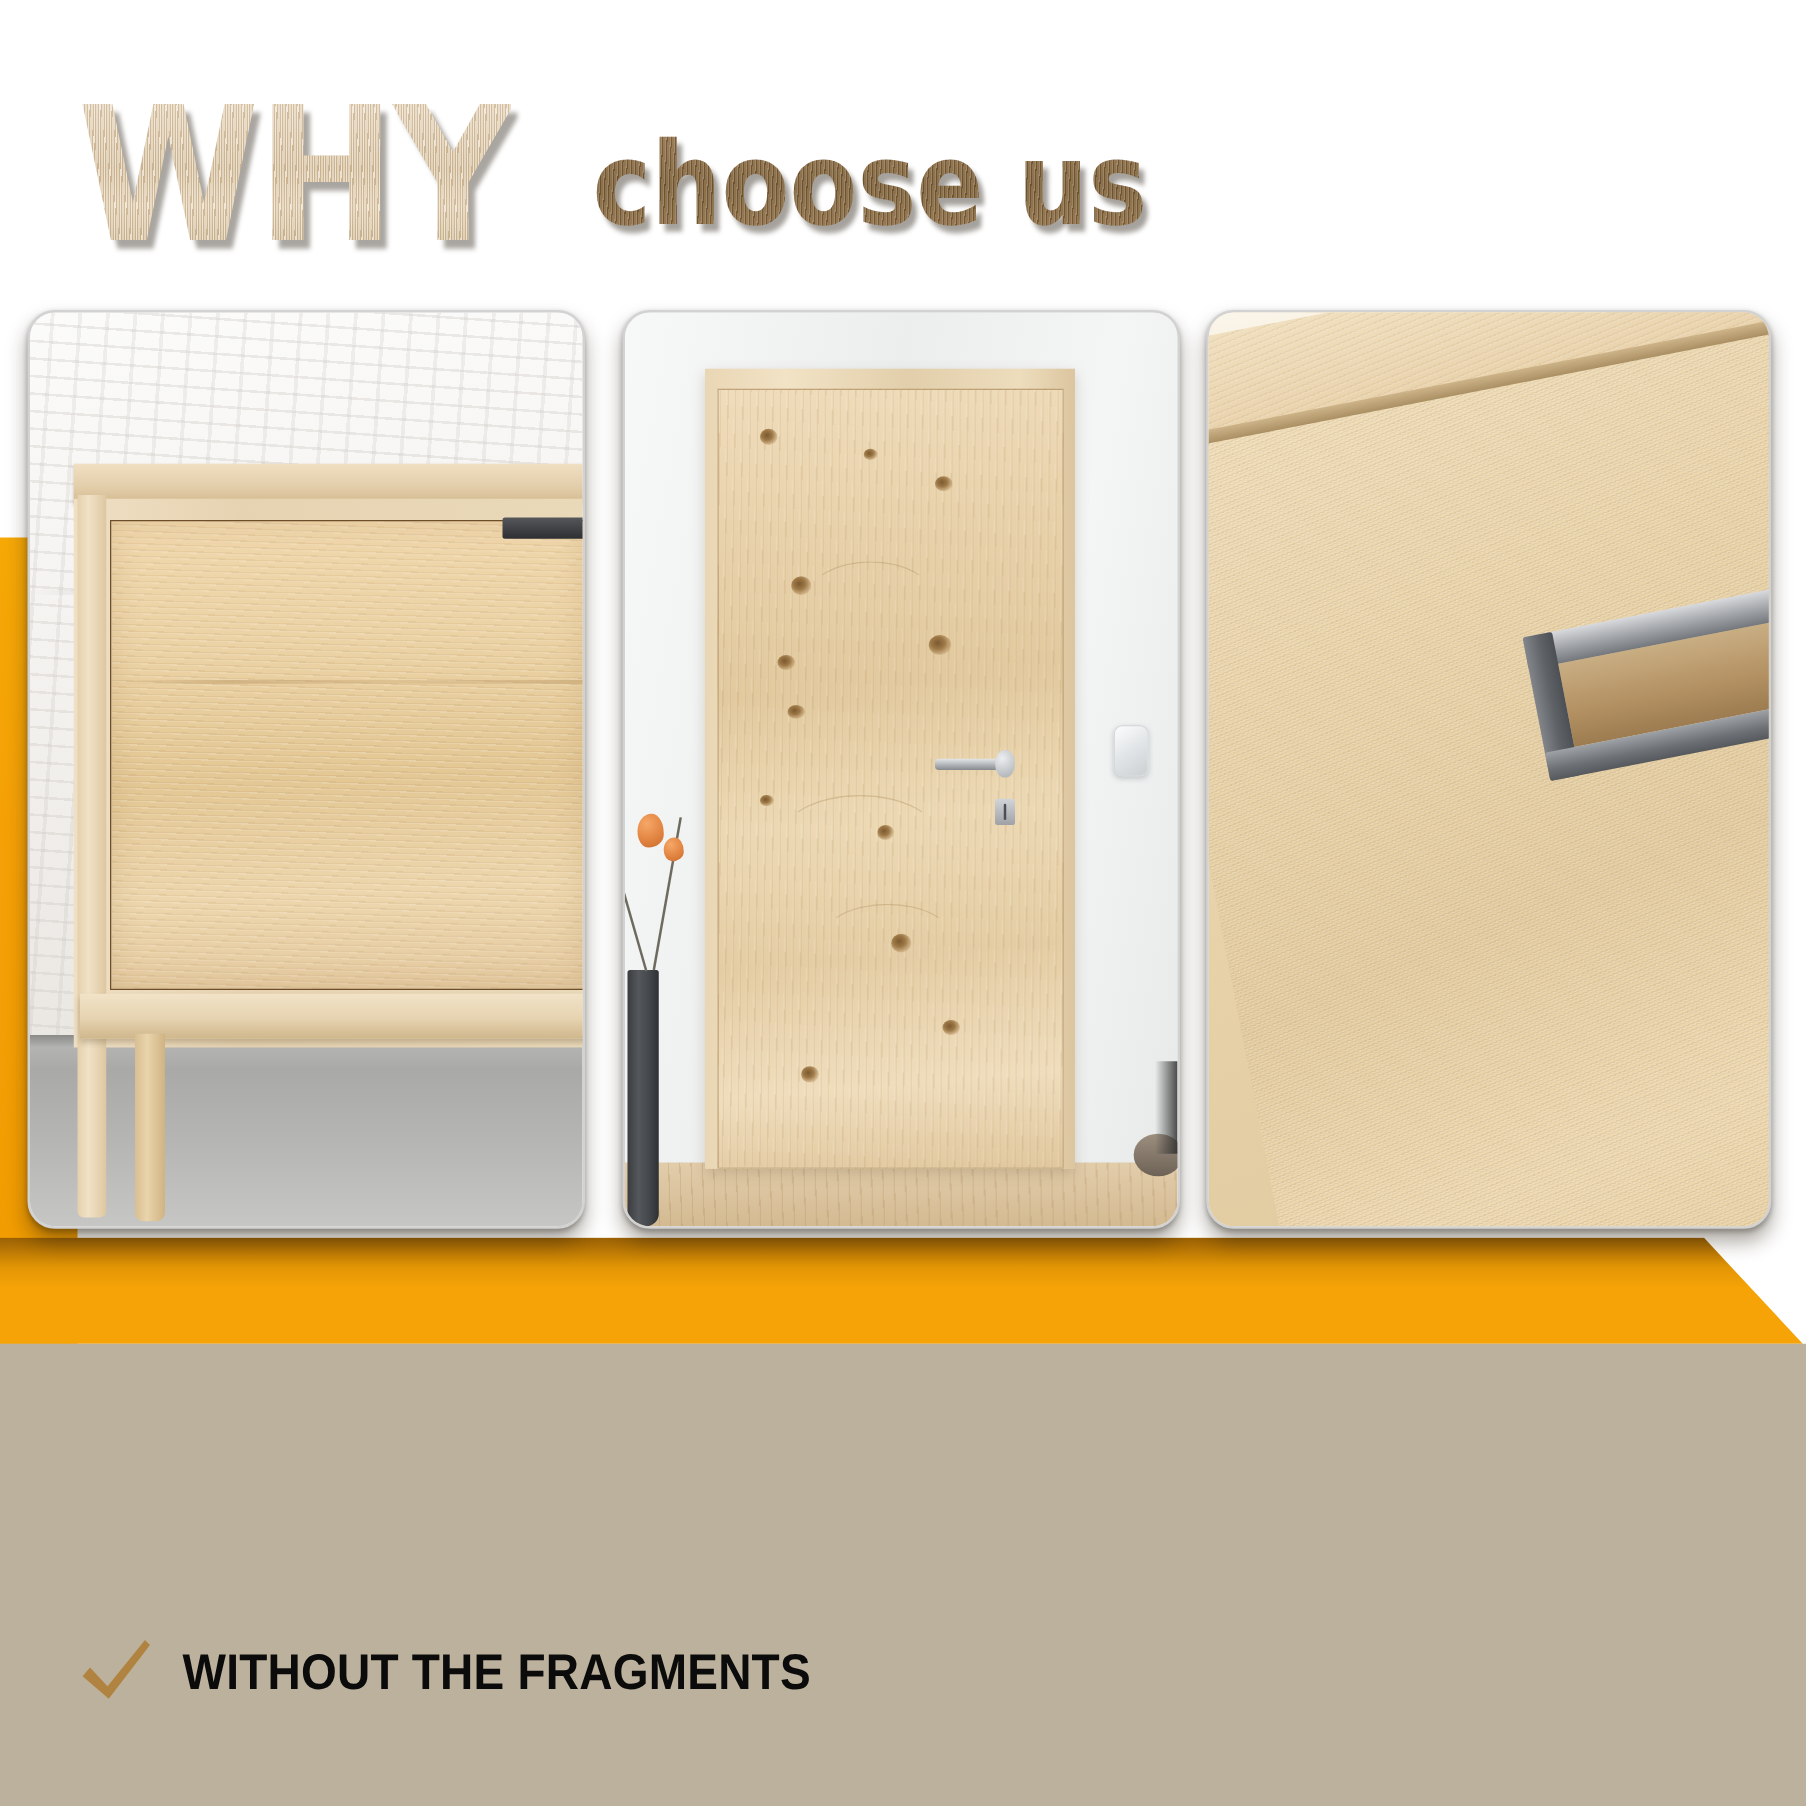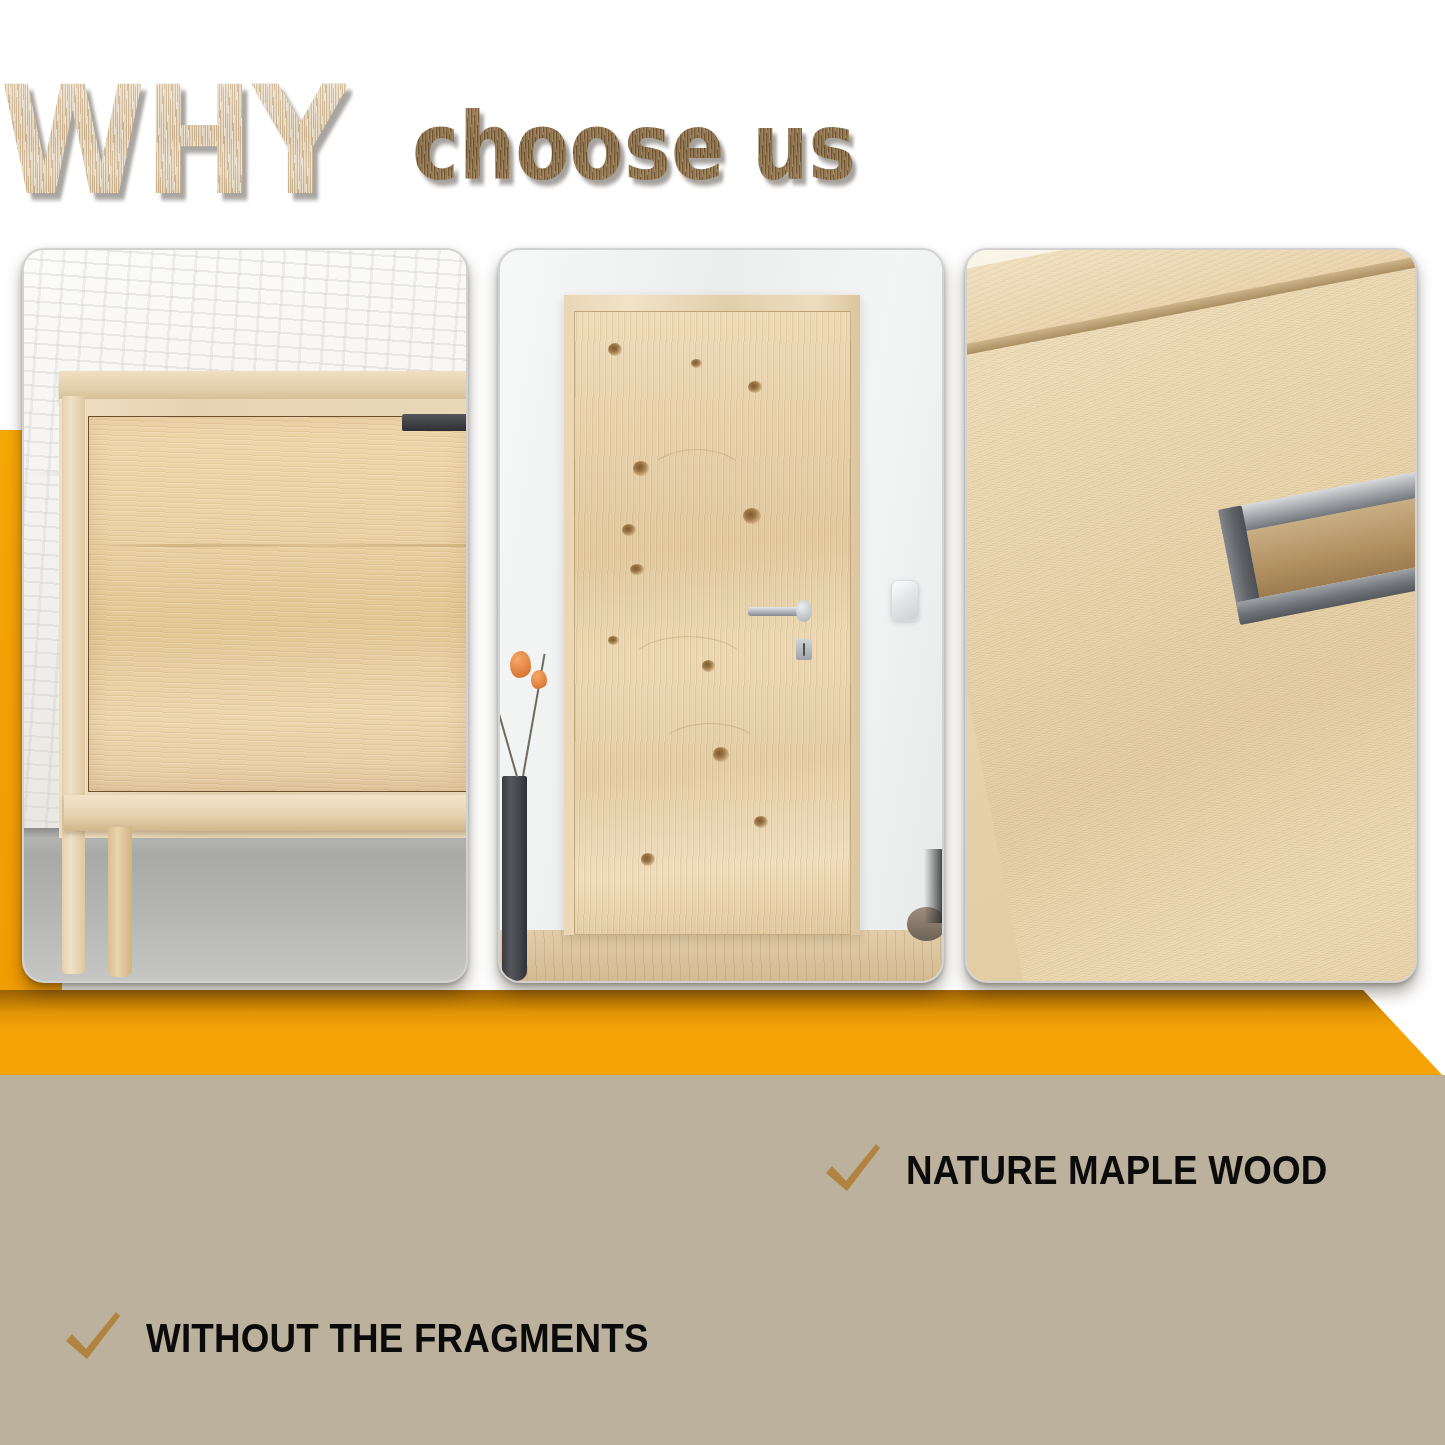--- a/index.html
+++ b/index.html
@@ -11,21 +11,21 @@
     position:relative;
   }
 
   
   .page { position:absolute; inset:0; width:1445px; height:1445px; background:#ffffff; }
 
   
   .header {
     position:absolute; left:0; top:0; width:1445px; height:230px;
     display:flex; align-items:flex-end;
-    padding-bottom:30px;
+    padding-left:62px; padding-bottom:30px;
   }
   .title-why {
     font-size:150px;
     font-weight:bold;
     line-height:0.78;
     letter-spacing:-2px;
     font-family:"DejaVu Sans", sans-serif;
     transform:scaleX(0.88);
     transform-origin:left bottom;
     color:#d8c3a4;
@@ -425,26 +425,20 @@
           <div class="bar-bottom"></div>
         </div>
       </div>
     </div>
 
   </div>
 
   <div class="features">
 
 
-    <div class="feature" id="feature-1">
-      <svg class="check-icon" viewBox="0 0 62 62">
-        <path d="M4 34 L10 27 L24 42 L54 5 L58 9 L25 52 Z" fill="#b08440"></path>
-      </svg>
-      <span class="feature-label">NATURE MAPLE WOOD</span>
-    </div>
 
     <div class="feature" id="feature-2">
       <svg class="check-icon" viewBox="0 0 62 62">
         <path d="M4 34 L10 27 L24 42 L54 5 L58 9 L25 52 Z" fill="#b08440"></path>
       </svg>
       <span class="feature-label">WITHOUT THE FRAGMENTS</span>
     </div>
 
 
   </div>

